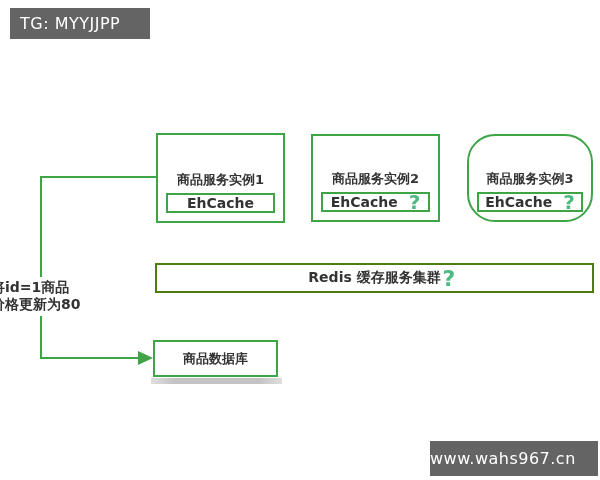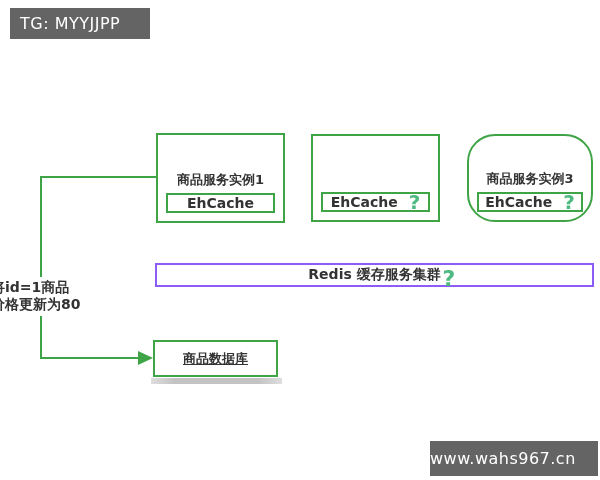--- a/index.html
+++ b/index.html
@@ -104,23 +104,23 @@
     color: #4eba81;
     font-size: 20px;
     font-weight: bold;
     line-height: 1;
   }
 
   
   .redis-box {
     position: absolute;
     left: 155px; top: 263px;
-    width: 439px; height: 24px;
-    box-sizing: border-box;
-    border: 2px solid #8b5cf6;
+    width: 439px; height: 30px;
+    box-sizing: border-box;
+    border: 2px solid #4d7c0f;
     background: #ffffff;
     display: flex;
     align-items: center;
     justify-content: center;
     font-size: 14px;
     font-weight: bold;
   }
   .redis-box .qmark {
     position: absolute;
     left: calc(50% + 68px);
@@ -134,21 +134,20 @@
     left: 153px; top: 340px;
     width: 125px; height: 37px;
     box-sizing: border-box;
     border: 2px solid #3fa445;
     background: #ffffff;
     display: flex;
     align-items: center;
     justify-content: center;
     font-size: 13px;
     font-weight: bold;
-    text-decoration: underline;
   }
   .db-shadow {
     position: absolute;
     left: 151px; top: 378px;
     width: 131px; height: 6px;
     background: linear-gradient(90deg, #dedede 0%, #c3c3c3 18%, #c3c3c3 82%, #dedede 100%);
   }
 </style>
 </head>
 <body>
@@ -171,20 +170,21 @@
 </div>
 
 <div class="service-box b1">
   <div class="service-label">商品服务实例1</div>
   <div class="cache-box">
     <span>EhCache</span>
   </div>
 </div>
 
 <div class="service-box b2">
+  <div class="service-label">商品服务实例2</div>
   <div class="cache-box">
     <span>EhCache</span>
     <span class="qmark">?</span>
   </div>
 </div>
 
 <div class="service-box b3">
   <div class="service-label">商品服务实例3</div>
   <div class="cache-box">
     <span>EhCache</span>

